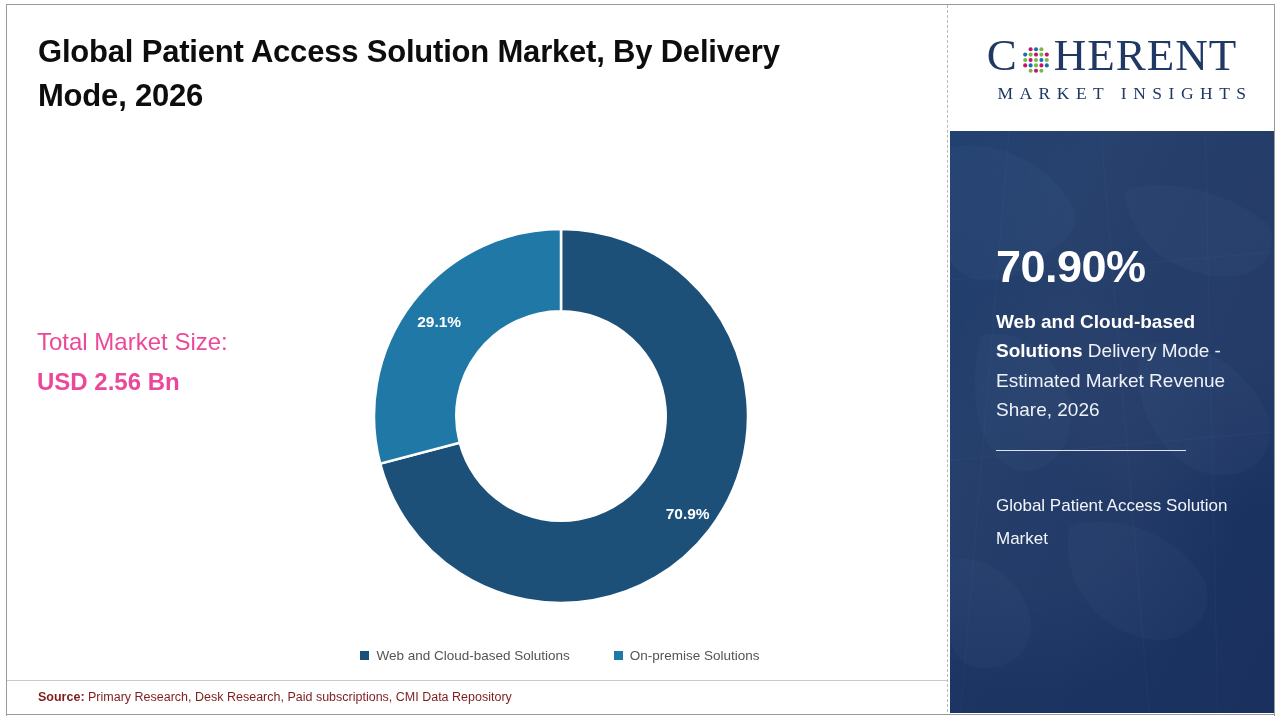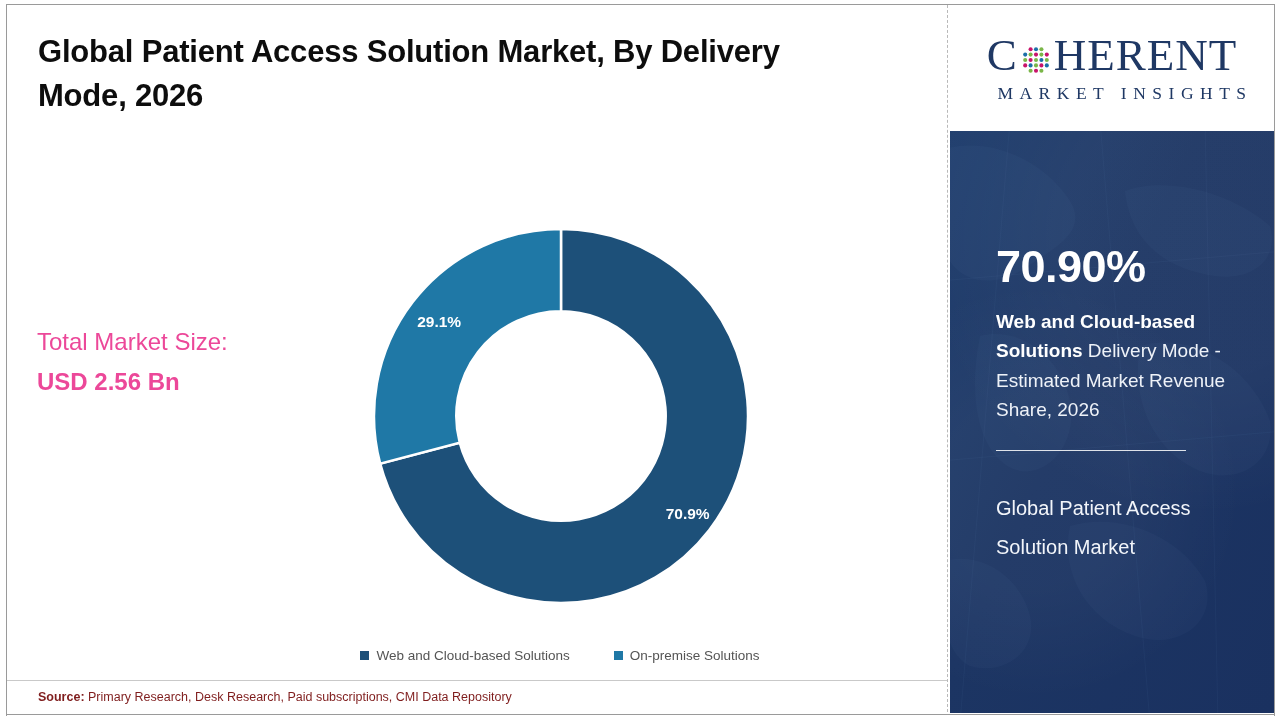--- a/index.html
+++ b/index.html
@@ -227,21 +227,21 @@
     left: 46px; top: 319px;
     width: 190px; height: 1px;
     background: #ffffff;
     opacity: 0.85;
   }
 
   .panel-market {
     position: absolute;
     left: 46px; top: 358px;
     width: 250px;
-    font-size: 20px;
+    font-size: 17px;
     color: #f2f5fa;
     line-height: 1.95;
   }
 </style>
 </head>
 <body>
 
 <div id="infographic">
 
   <div class="frame-top"></div>

